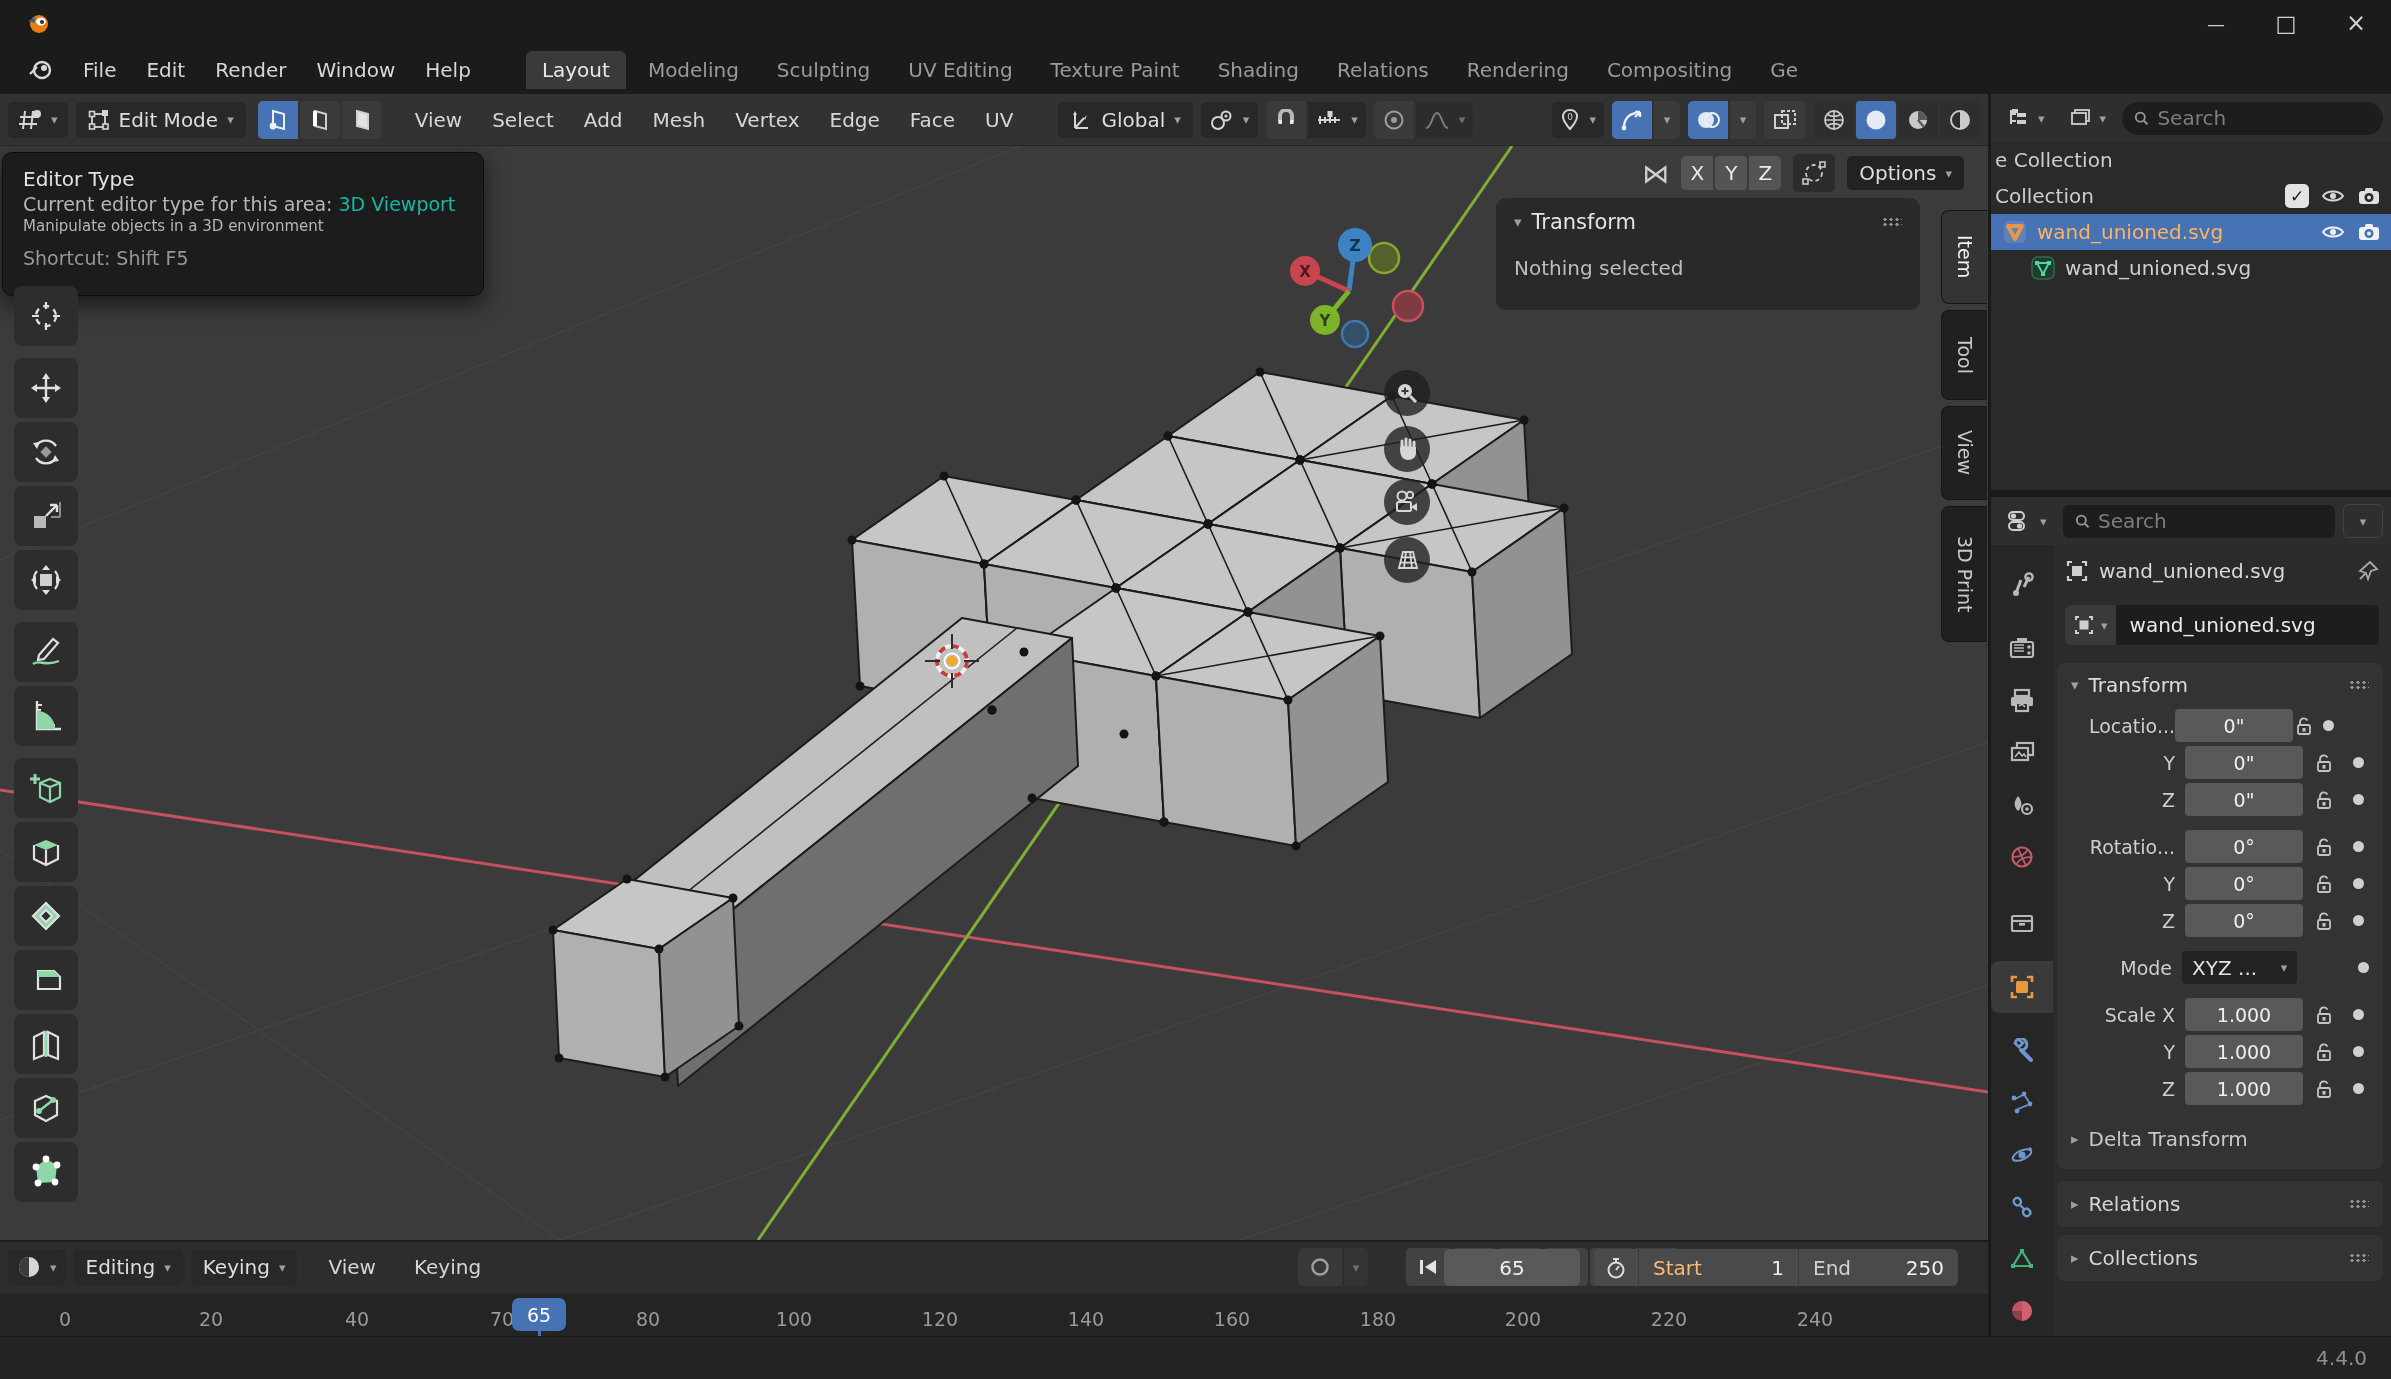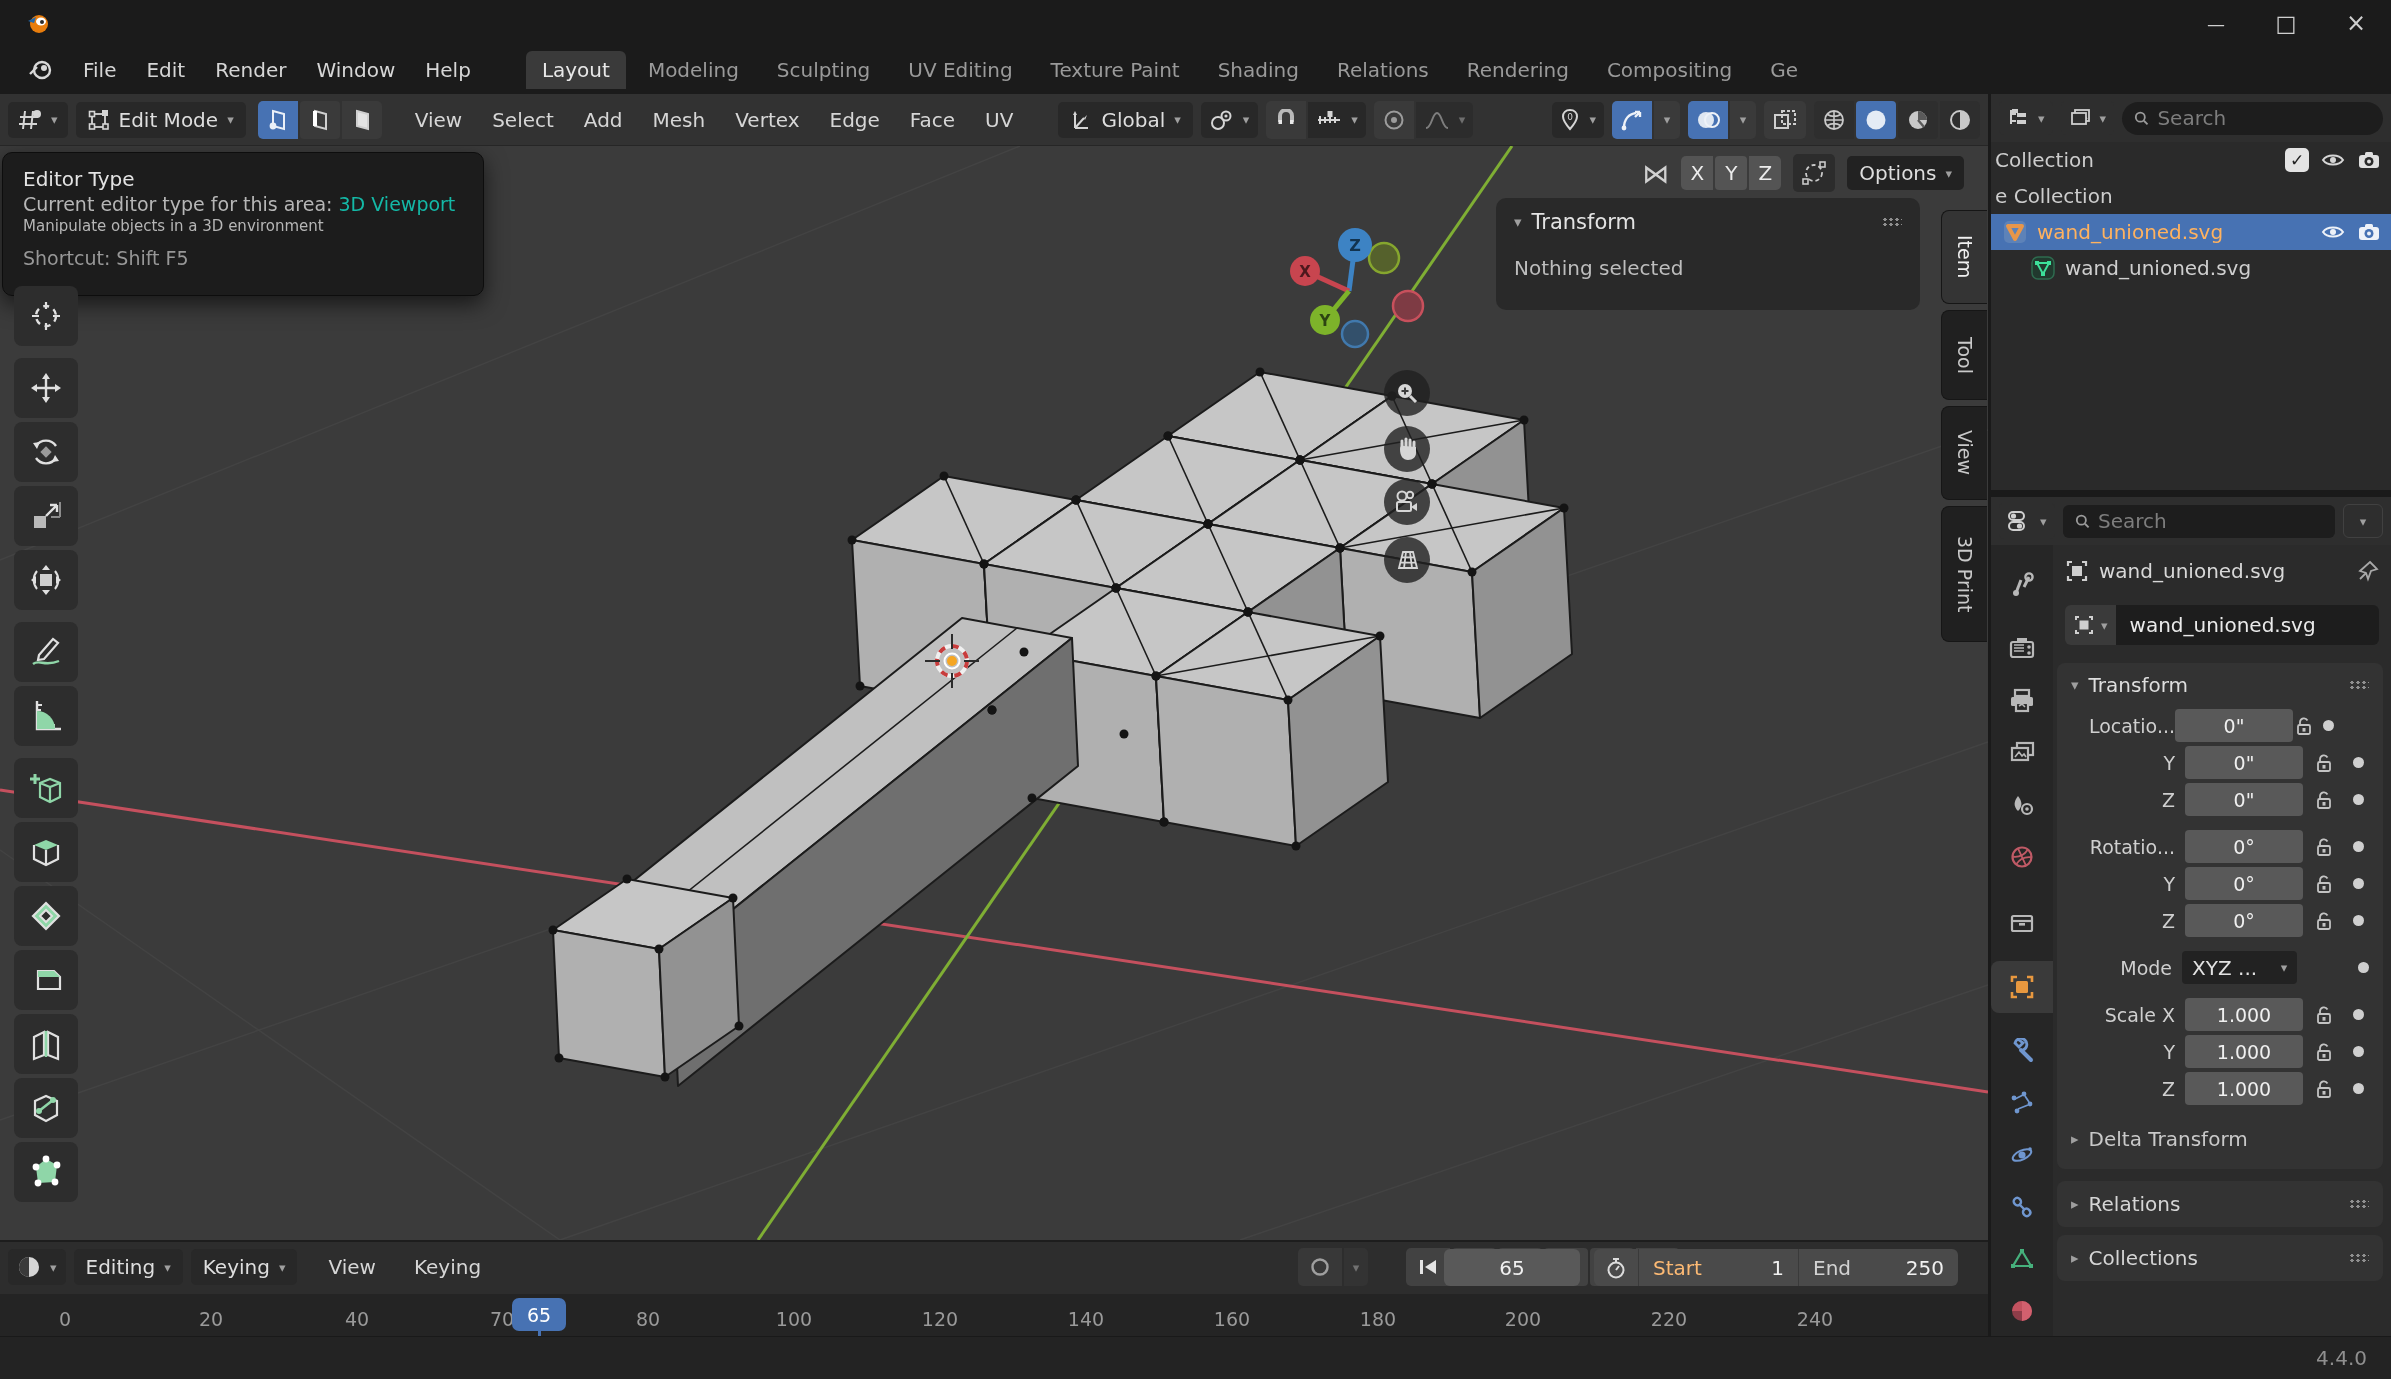--- a/index.html
+++ b/index.html
@@ -622,40 +622,40 @@
     </div>
     <div class="row" style="flex:1;height:33px;background:#1d1d1d;border-radius:17px;padding:0 12px;gap:8px">
       <svg width="17" height="17" viewBox="0 0 17 17">
           <circle cx="7" cy="7" r="5" fill="none" stroke="#9a9a9a" stroke-width="2"></circle>
           <line x1="11" y1="11" x2="15" y2="15" stroke="#9a9a9a" stroke-width="2"></line>
         </svg>
       <input placeholder="Search" style="">
     </div>
   </div>
   <div class="row" style="height:36px;padding-left:4px;color:#cdcdcd">
+    <span>e Collection</span>
+  </div>
+  <div class="row" style="height:36px;padding-left:4px;color:#cdcdcd">
     <span>Collection</span>
     <div style="flex:1"></div>
     <div class="ibtn" style="width:24px;height:24px;background:#e3e3e3;border-radius:5px;color:#222;font-size:17px;font-weight:bold;margin-right:12px">✓</div>
     <span style="margin-right:12px">
         <svg width="24" height="16" viewBox="0 0 24 16">
           <path d="M2,8 C6,2 18,2 22,8 C18,14 6,14 2,8 Z" fill="none" stroke="#d6d6d6" stroke-width="2"></path>
           <circle cx="12" cy="8" r="3" fill="#d6d6d6"></circle>
         </svg>
       </span>
     <span style="margin-right:10px">
         <svg width="24" height="20" viewBox="0 0 24 20">
           <rect x="2" y="5" width="20" height="13" rx="3" fill="#e0e0e0"></rect>
           <rect x="8" y="2" width="8" height="4" rx="1.5" fill="#e0e0e0"></rect>
           <circle cx="12" cy="11.5" r="4.5" fill="#2a2a2a"></circle>
           <circle cx="12" cy="11.5" r="2" fill="#e0e0e0"></circle>
         </svg>
       </span>
-  </div>
-  <div class="row" style="height:36px;padding-left:4px;color:#cdcdcd">
-    <span>e Collection</span>
   </div>
   <div class="row" style="height:36px;padding-left:12px;background:#4772b3">
     <span style="margin-right:10px">
         <svg width="24" height="24" viewBox="0 0 24 24">
           <rect x="1" y="1" width="22" height="22" rx="5" fill="#5d82b8"></rect>
           <path d="M5,6 L19,6 L12,19 Z" fill="none" stroke="#e8964a" stroke-width="4" stroke-linejoin="round"></path>
         </svg>
       </span>
     <span style="color:#ffb25f">wand_unioned.svg</span>
     <div style="flex:1"></div>

